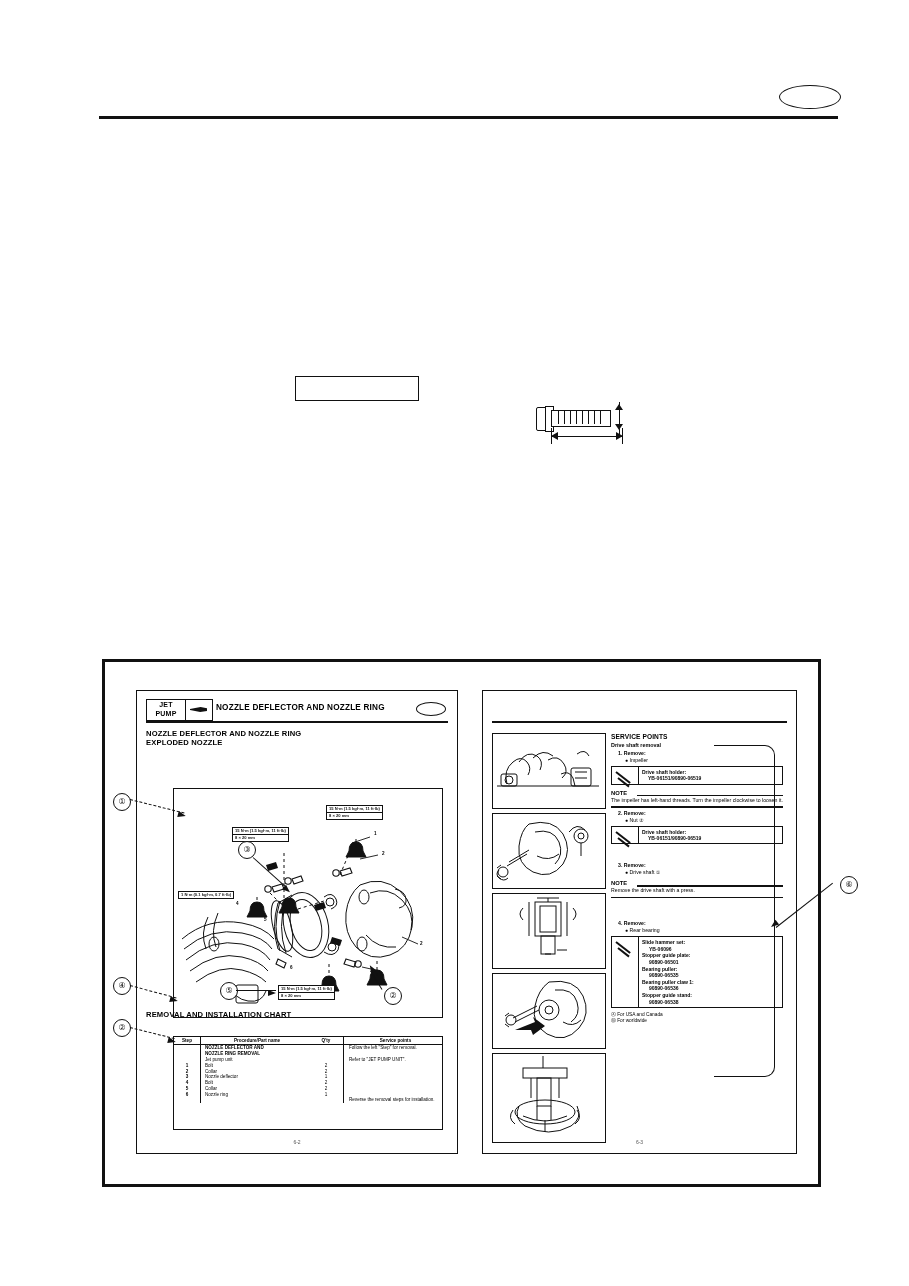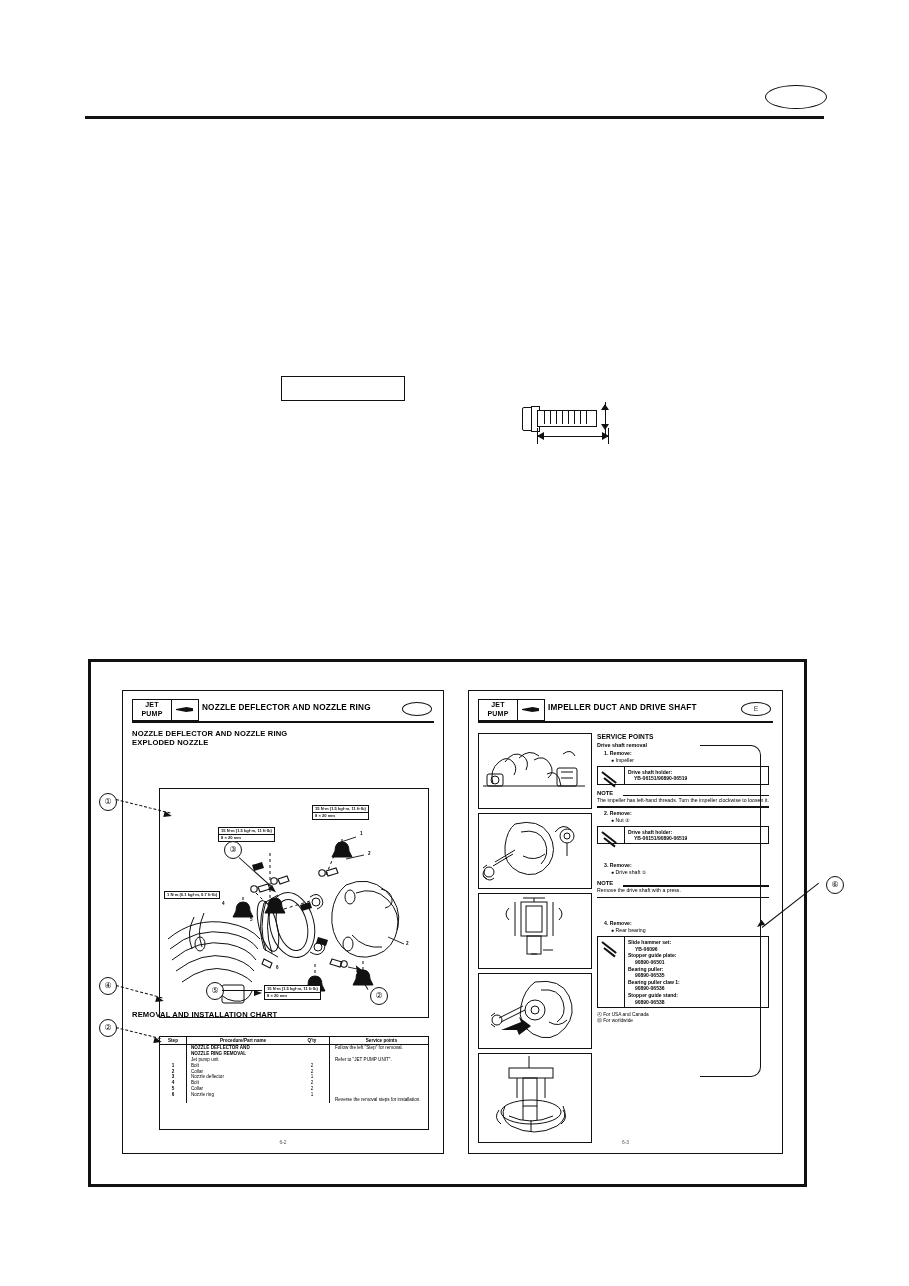--- a/index.html
+++ b/index.html
@@ -1,17 +1,17 @@
 <!DOCTYPE html>
 <html><head>
 <meta charset="utf-8">
 <style>
   html,body{margin:0;padding:0;background:#ffffff;}
   body{width:909px;height:1286px;position:relative;font-family:"Liberation Sans",sans-serif;color:#000;}
-  .page{position:absolute;inset:0;}
+  .page{position:absolute;inset:0;margin-left:14px;}
 
   
   #top-ellipse{position:absolute;left:765px;top:85px;width:60px;height:22px;border:1.4px solid #111;border-radius:50%;}
   #top-rule{position:absolute;left:85px;top:116px;width:739px;height:3px;background:#111;}
 
   
   #mid-box{position:absolute;left:281px;top:376px;width:122px;height:23px;border:1.3px solid #111;background:#fff;}
 
   
   #bolt-wrap{position:absolute;left:520px;top:398px;width:110px;height:48px;}
@@ -348,29 +348,20 @@
         </tr>
       </tbody>
         </table>
     </div>
 
     <div class="pagefoot">6-2</div>
   </div>
 
   <div class="mpage" id="mpage-right">
 
-    <div class="pagehead">
-      <div class="jetlogo">
-        <div>JET</div>
-        <div>PUMP</div>
-      </div>
-      <div class="jeticon"></div>
-      <div class="pagetitle">IMPELLER DUCT AND DRIVE SHAFT</div>
-      <div class="pagecode">E</div>
-    </div>
     <div class="headrule"></div>
 
     <div class="figbox" style="left:9px;top:42px;width:112px;height:74px;">
       <svg width="110" height="72" viewBox="0 0 110 72">
         <g fill="none" stroke="#111" stroke-width="1">
           <path d="M4 52 L106 52"></path>
           <path d="M14 50 q-4 -14 6 -22 q8 -7 14 0 q5 6 1 13"></path>
           <path d="M26 28 q8 -12 18 -6 q7 5 3 14"></path>
           <path d="M40 24 q10 -10 20 -2"></path>
           <path d="M55 26 q10 -6 16 4 q5 8 -2 14"></path>

